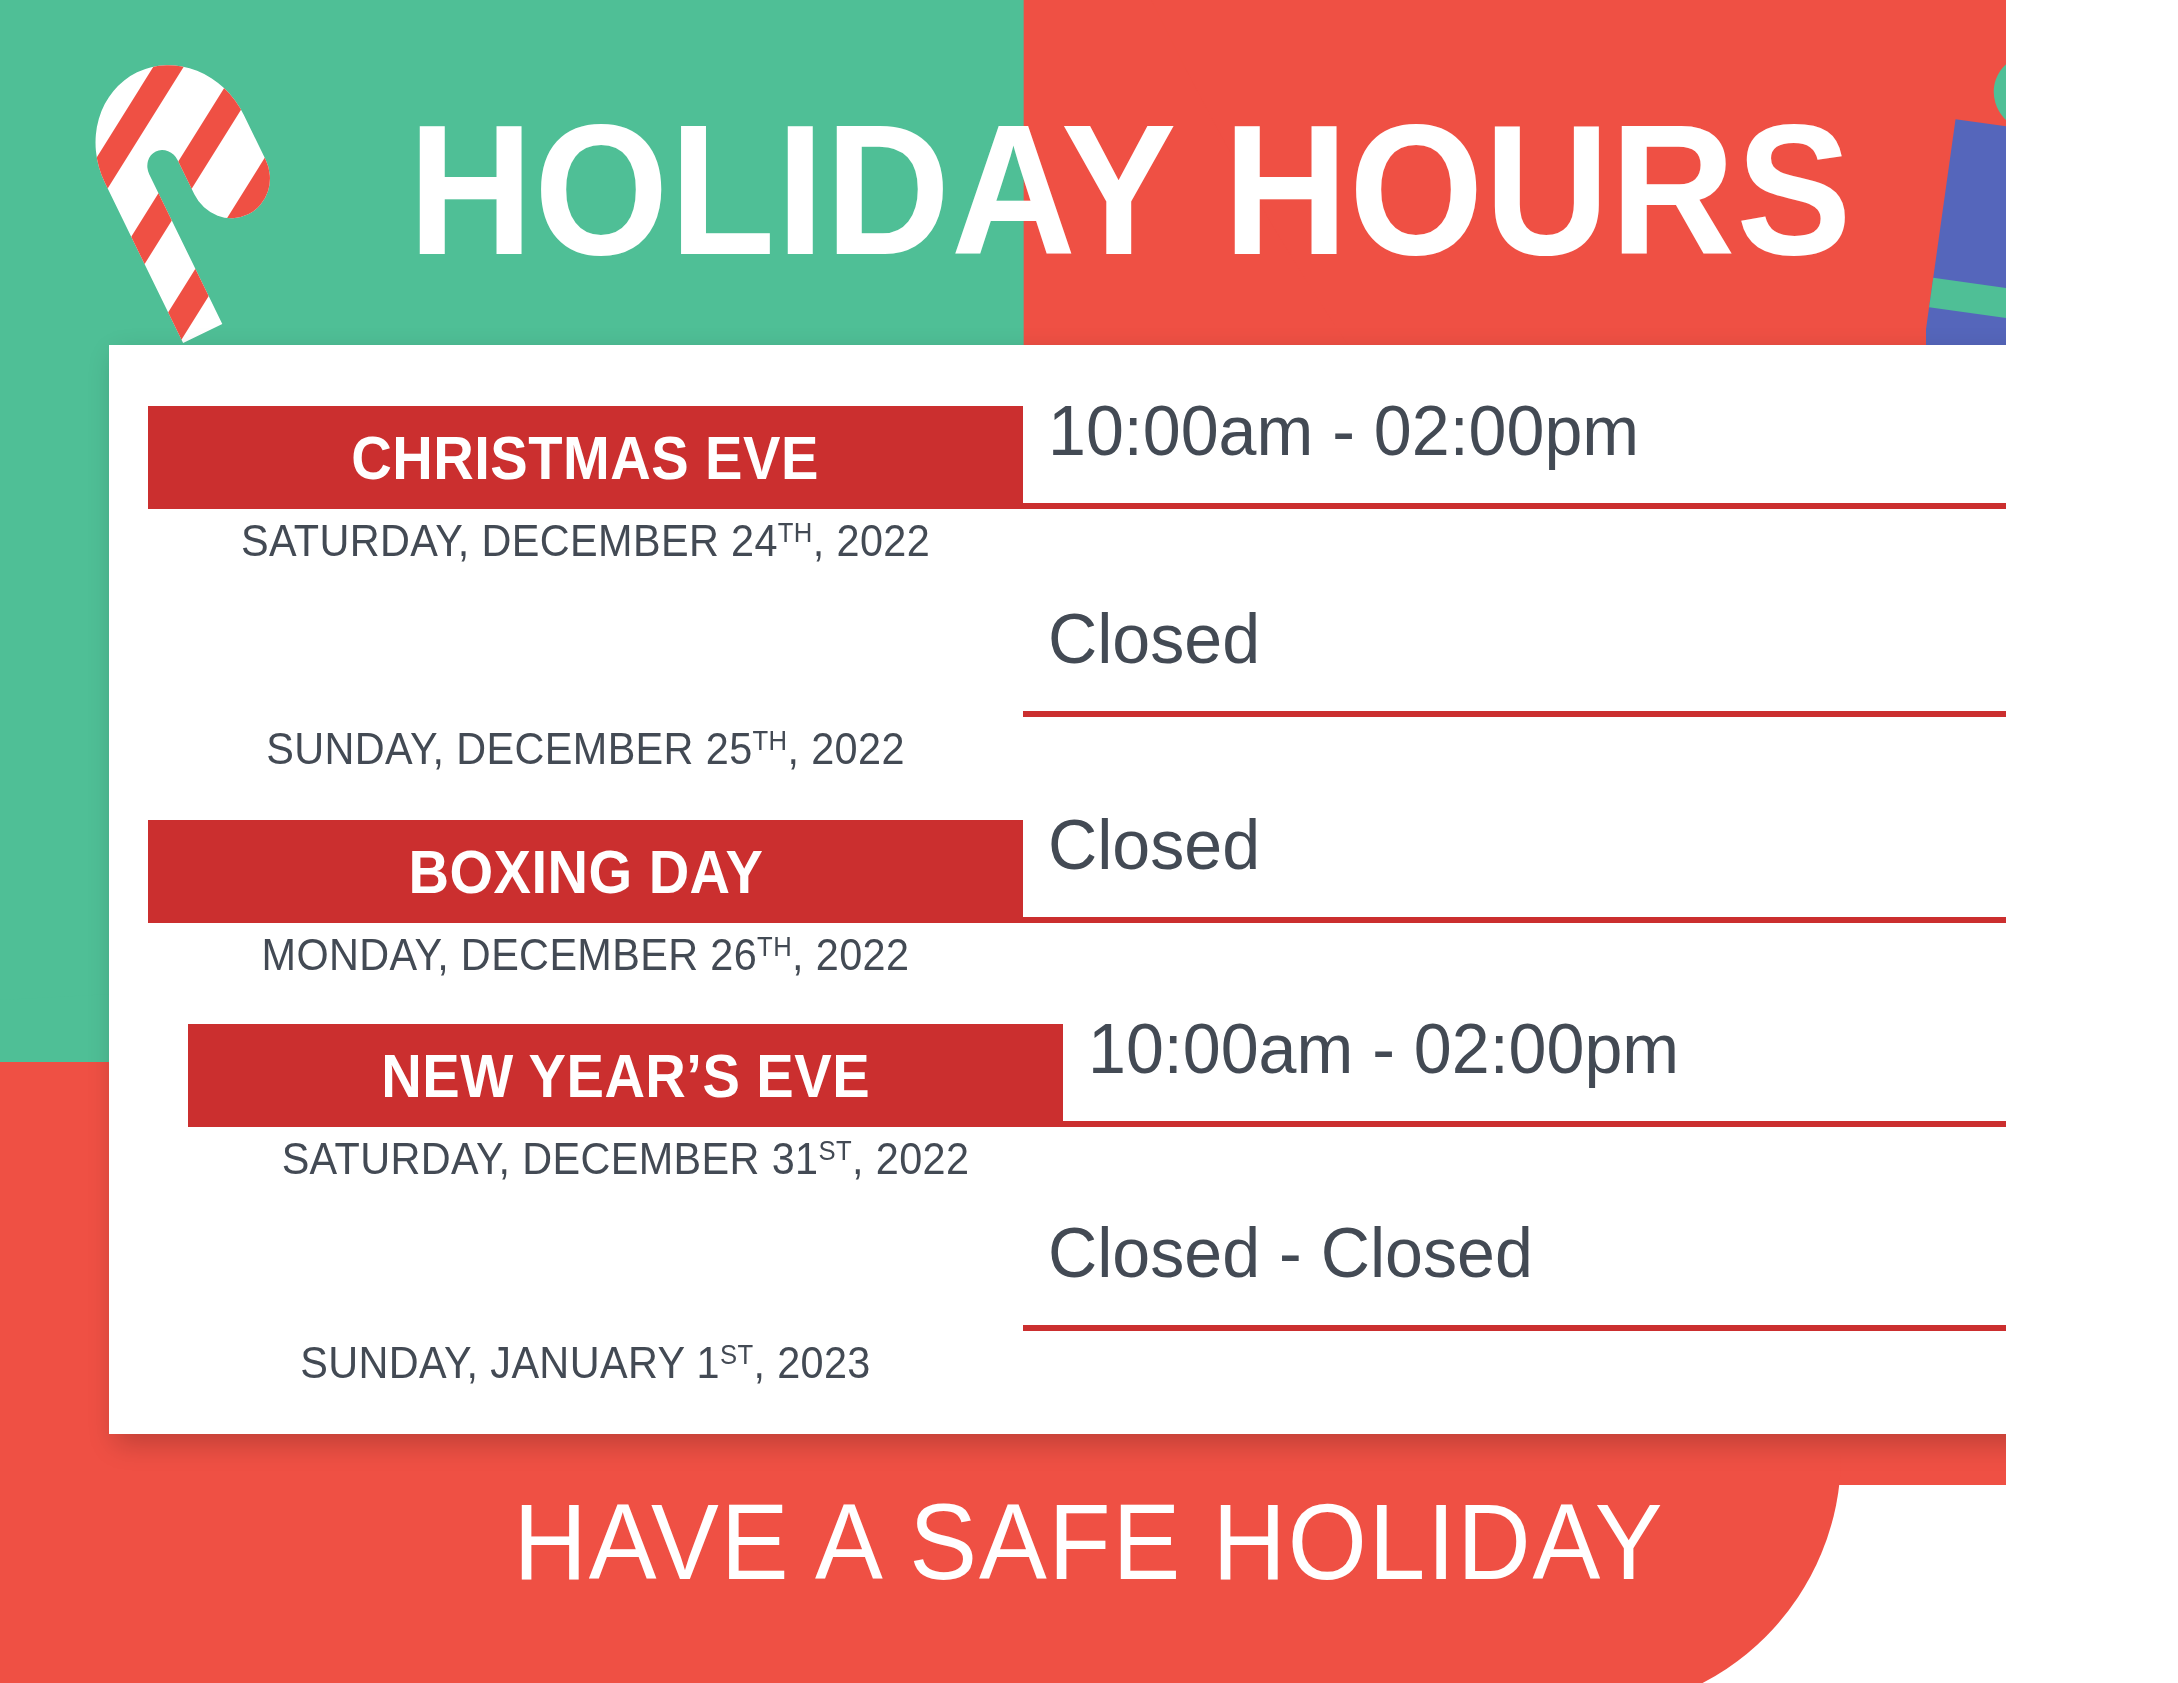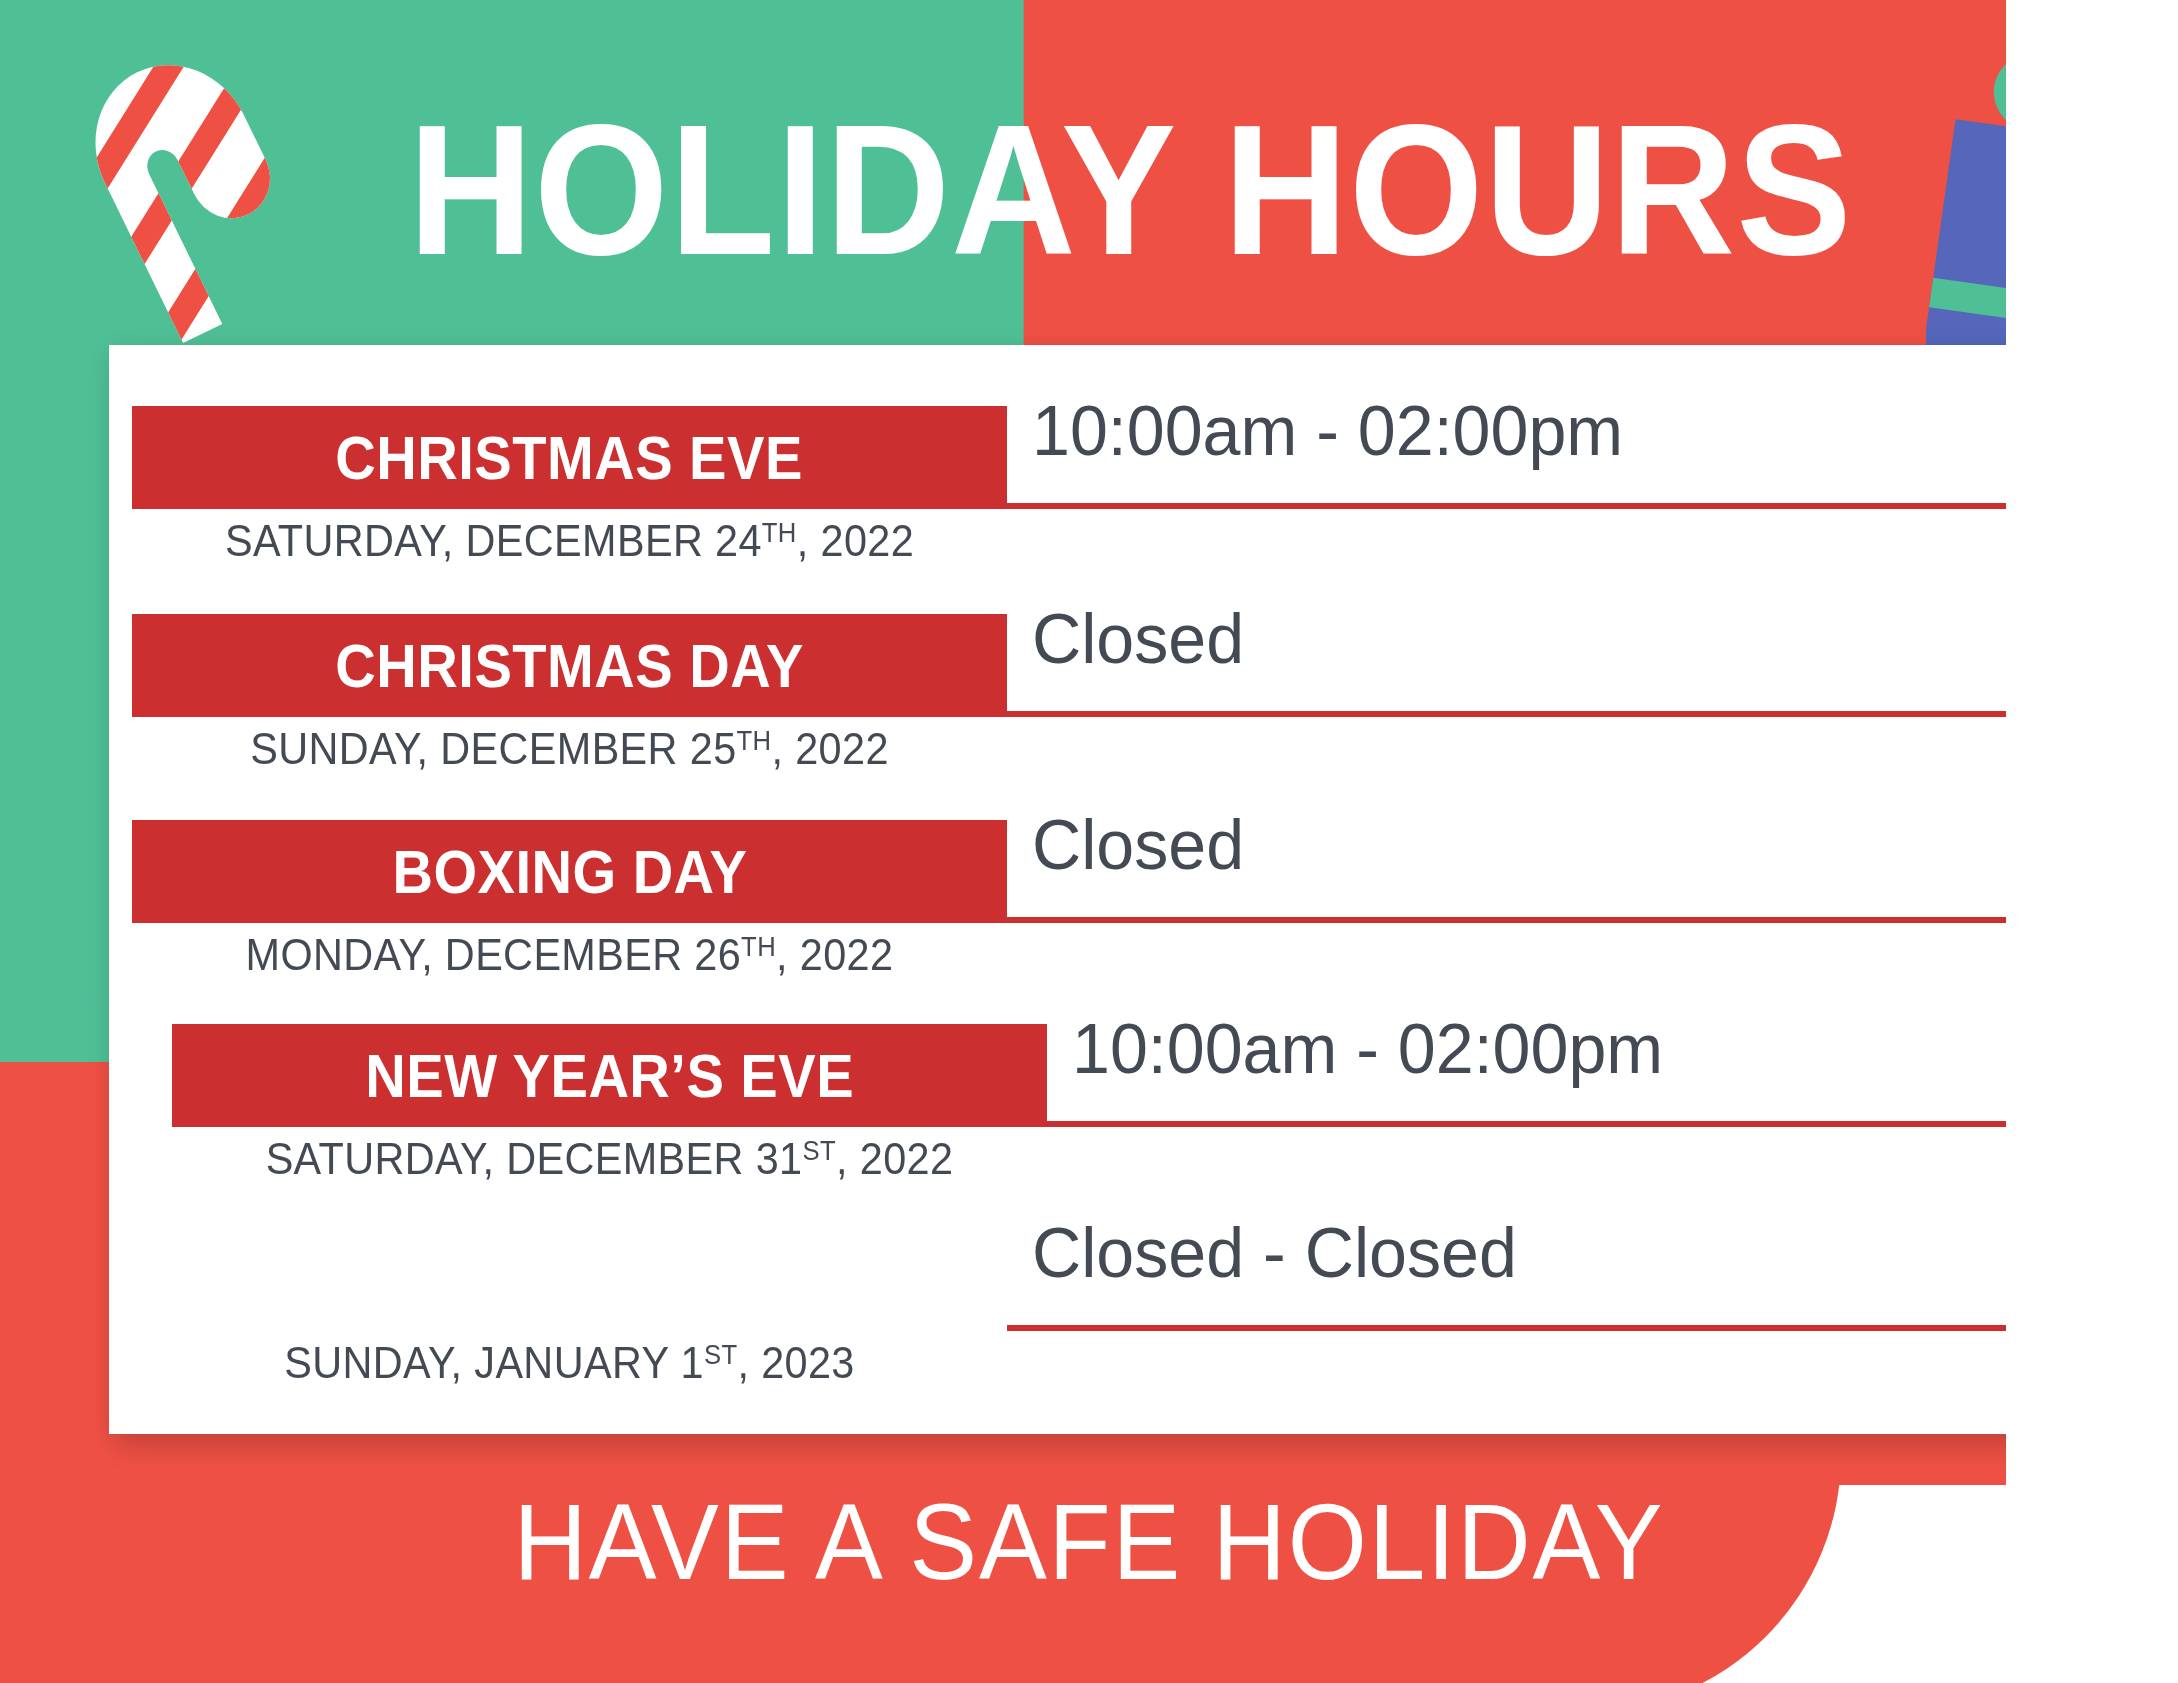--- a/index.html
+++ b/index.html
@@ -120,20 +120,21 @@
   }
   .row-0 { top: 61px; }
   .row-1 { top: 269px; }
   .row-2 { top: 475px; }
   .row-3 { top: 679px; padding-left: 40px; }
   .row-4 { top: 883px; }
 
   .row-band {
     position: relative;
     height: 103px;
+    margin-left: 16px;
   }
   .name-bar {
     position: absolute;
     left: 23px; top: 0;
     width: 875px; height: 103px;
     background: #cb2f2f;
     display: flex;
     align-items: center;
     justify-content: center;
   }
@@ -266,23 +267,20 @@
             <span class="name-text">CHRISTMAS EVE</span>
           </div>
           <div class="hours-rule"></div>
           <div class="hours-text">10:00am - 02:00pm</div>
           <div class="date-text"><span>SATURDAY, DECEMBER 24</span><sup>TH</sup><span>, 2022</span></div>
         </div>
       </div>
 
       <div class="row row-1">
         <div class="row-band">
-          <div class="name-bar">
-            <span class="name-text">CHRISTMAS DAY</span>
-          </div>
           <div class="hours-rule"></div>
           <div class="hours-text">Closed</div>
           <div class="date-text"><span>SUNDAY, DECEMBER 25</span><sup>TH</sup><span>, 2022</span></div>
         </div>
       </div>
 
       <div class="row row-2">
         <div class="row-band">
           <div class="name-bar">
             <span class="name-text">BOXING DAY</span>

